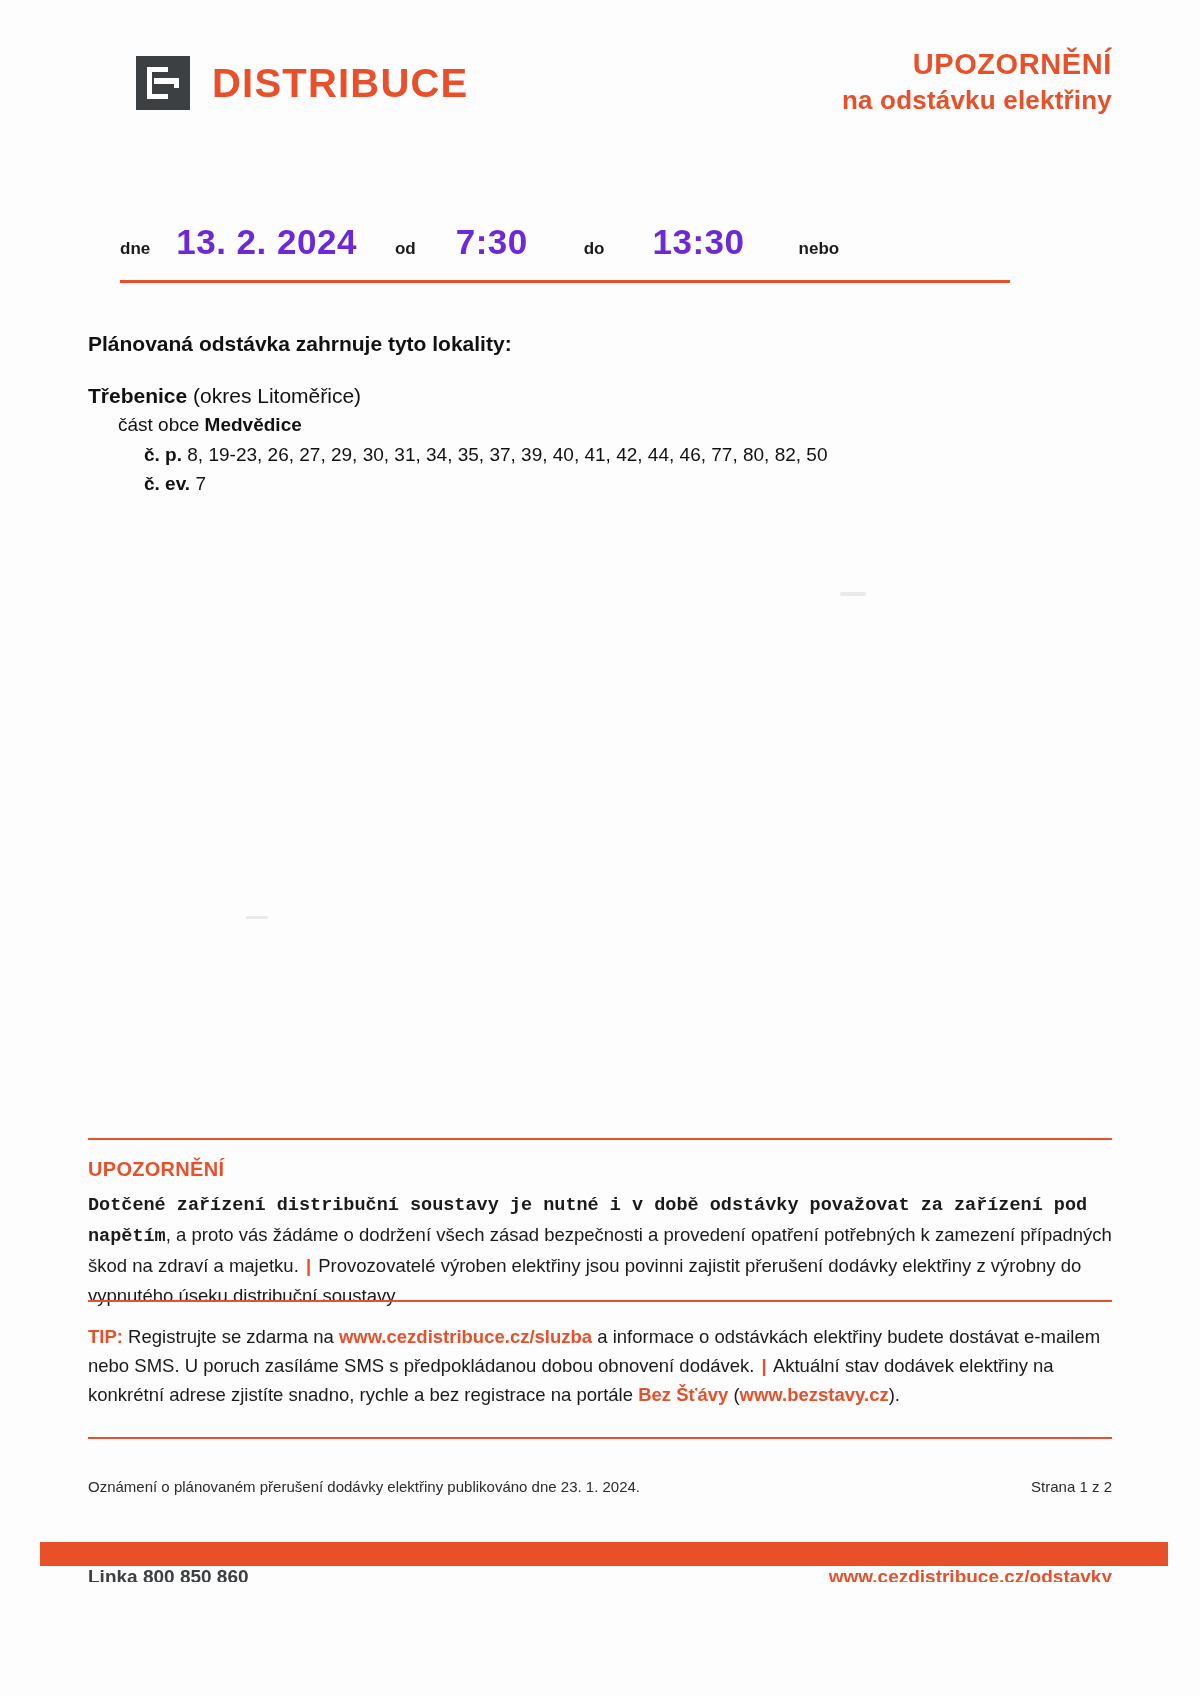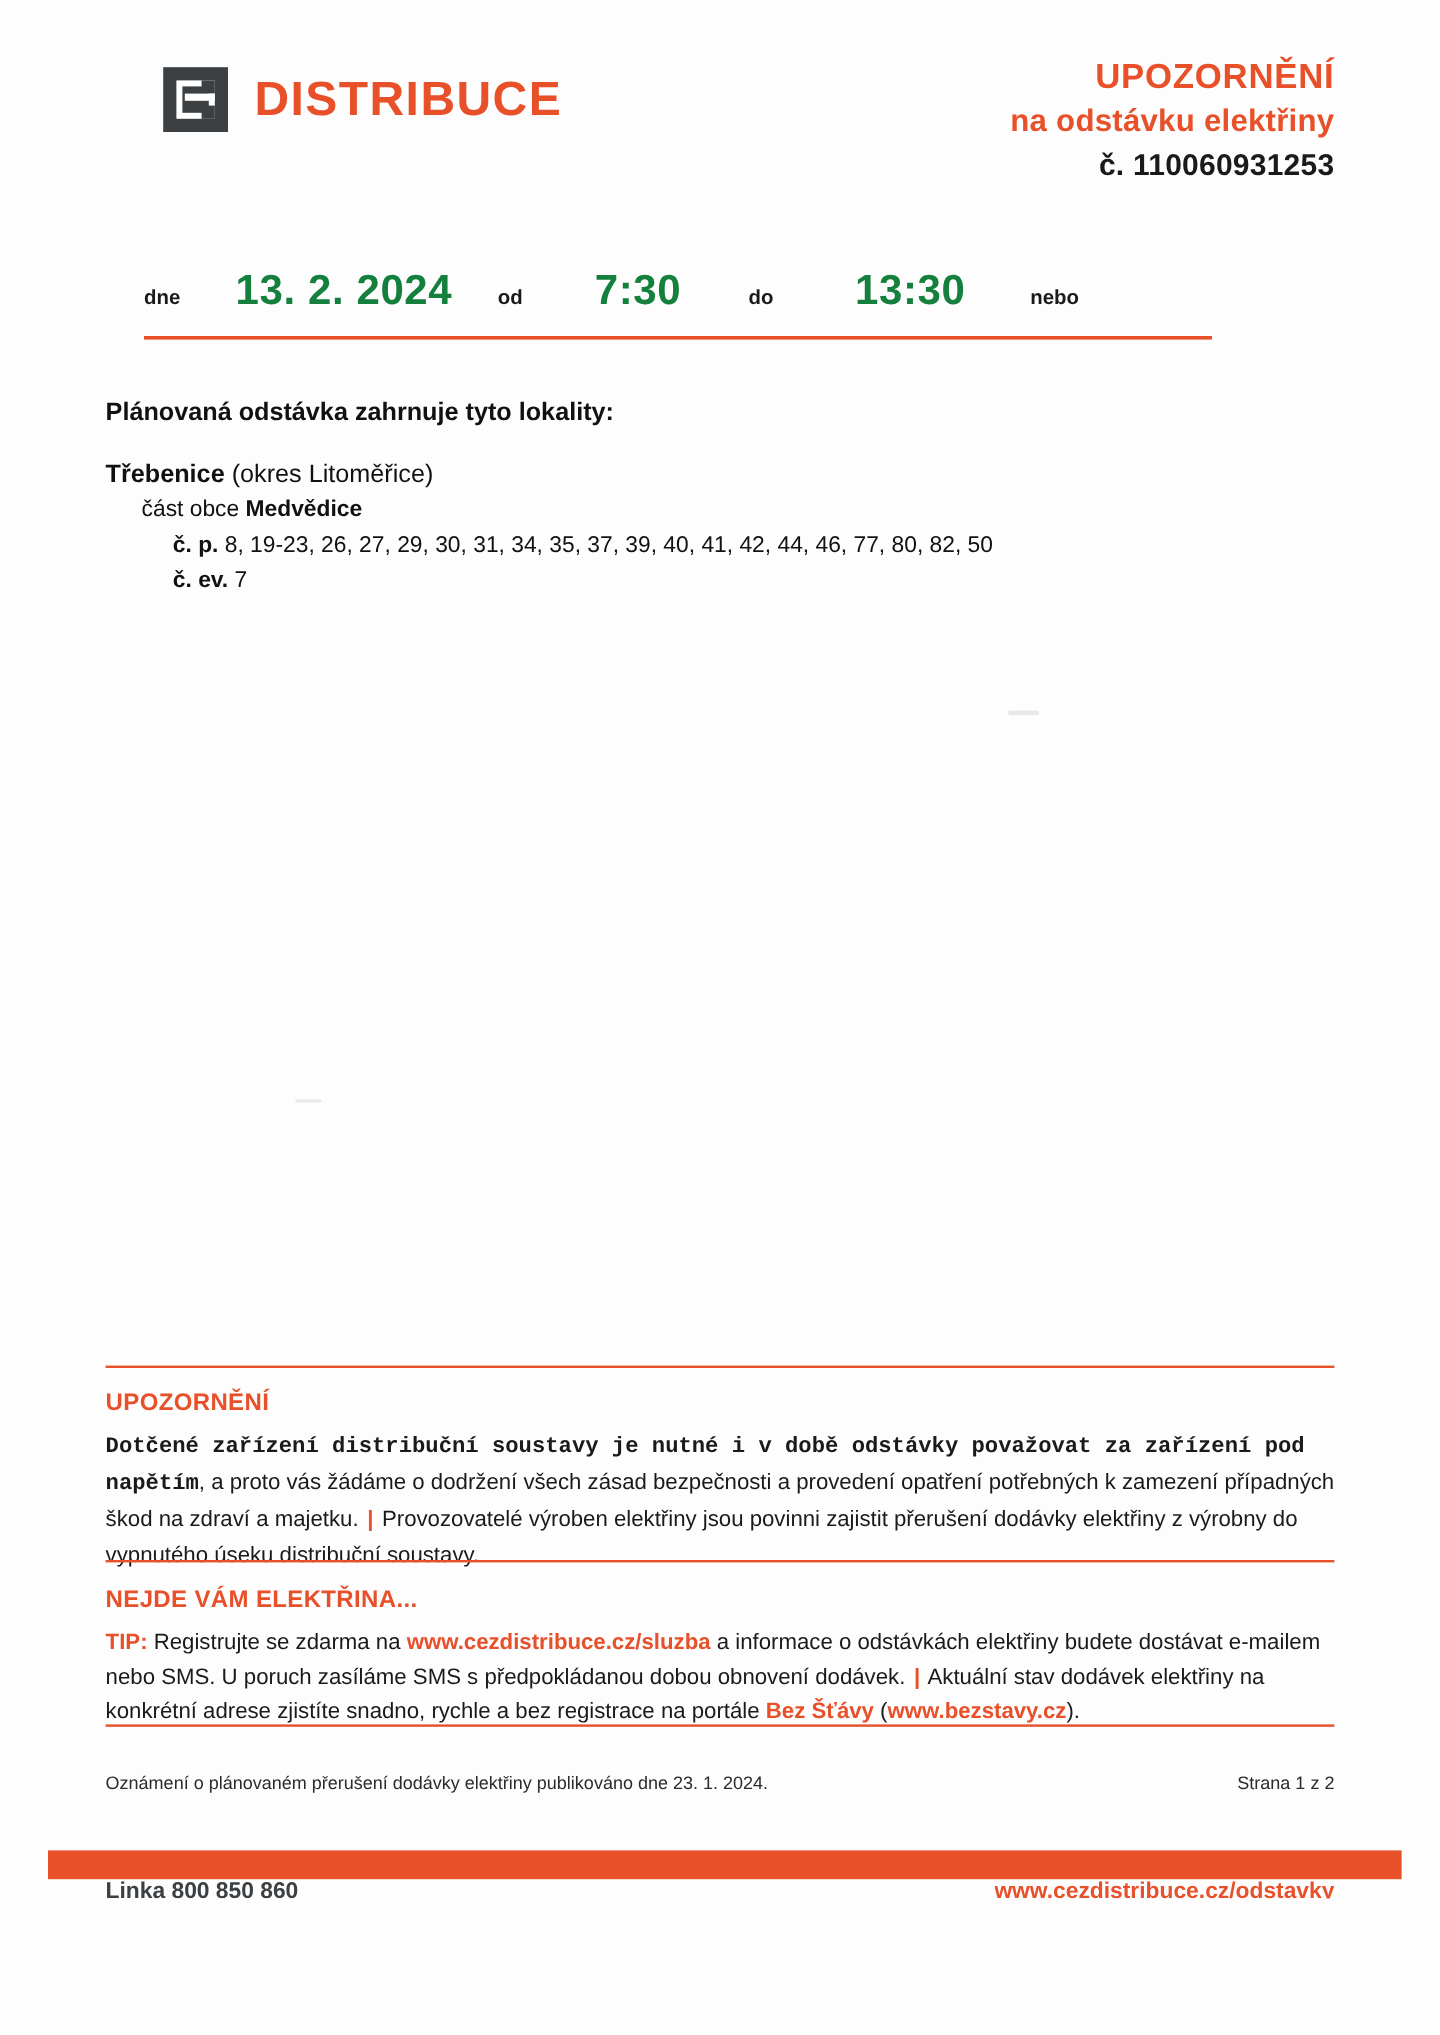--- a/index.html
+++ b/index.html
@@ -131,23 +131,22 @@
     padding-bottom: 6px;
   }
   .lbl-small {
     font-size: 17px;
     font-weight: bold;
     color: #1a1a1a;
   }
   .val-big {
     font-size: 35px;
     font-weight: bold;
-    color: #15803d;
+    color: #6d28d9;
     letter-spacing: 0.5px;
-    margin-left: 20px;
   }
   .sp-dne { margin-right: 26px; }
   .sp-date { margin-right: 38px; }
   .sp-od { margin-right: 40px; }
   .sp-time1 { margin-right: 56px; }
   .sp-do { margin-right: 48px; }
   .sp-time2 { margin-right: 54px; }
 
   
   .loc-intro {
@@ -290,21 +289,20 @@
         <span class="e-notch"></span>
         <span class="e-notch2"></span>
         <span class="e-bar"></span>
       </span>
       <span class="brand-word">DISTRIBUCE</span>
     </div>
 
     <div class="header-right">
       <div class="hr-line1">UPOZORNĚNÍ</div>
       <div class="hr-line2">na odstávku elektřiny</div>
-      <div class="hr-line3">č. 110060931253</div>
     </div>
   </div>
 
   <div class="datebar">
     <span class="lbl-small sp-dne">dne</span>
     <span class="val-big sp-date">13. 2. 2024</span>
     <span class="lbl-small sp-od">od</span>
     <span class="val-big sp-time1">7:30</span>
     <span class="lbl-small sp-do">do</span>
     <span class="val-big sp-time2">13:30</span>
@@ -338,21 +336,20 @@
   <div class="rule rule-1"></div>
 
   <div class="notice notice-1">
     <div class="notice-head">UPOZORNĚNÍ</div>
     <div class="notice-body"><b>Dotčené zařízení distribuční soustavy je nutné i v době odstávky považovat za zařízení pod napětím</b><span>, a proto vás žádáme o dodržení všech zásad bezpečnosti a provedení opatření potřebných k zamezení případných škod na zdraví a majetku.</span> <span class="pipe">|</span> <span>Provozovatelé výroben elektřiny jsou povinni zajistit přerušení dodávky elektřiny z výrobny do vypnutého úseku distribuční soustavy.</span></div>
   </div>
 
   <div class="rule rule-2"></div>
 
   <div class="notice notice-2">
-    <div class="notice-head">NEJDE VÁM ELEKTŘINA...</div>
     <div class="notice-body"><span class="orange">TIP:</span> <span>Registrujte se zdarma na</span> <span class="orange">www.cezdistribuce.cz/sluzba</span> <span>a informace o odstávkách elektřiny budete dostávat e-mailem nebo SMS. U poruch zasíláme SMS s předpokládanou dobou obnovení dodávek.</span> <span class="pipe">|</span> <span>Aktuální stav dodávek elektřiny na konkrétní adrese zjistíte snadno, rychle a bez registrace na portále</span> <span class="orange">Bez Šťávy</span> <span>(</span><span class="orange">www.bezstavy.cz</span><span>).</span></div>
   </div>
 
   <div class="rule rule-3"></div>
 
   <div class="footer-line">
     <span class="footer-left">Oznámení o plánovaném přerušení dodávky elektřiny publikováno dne 23. 1. 2024.</span>
     <span class="footer-right">Strana 1 z 2</span>
   </div>
 

